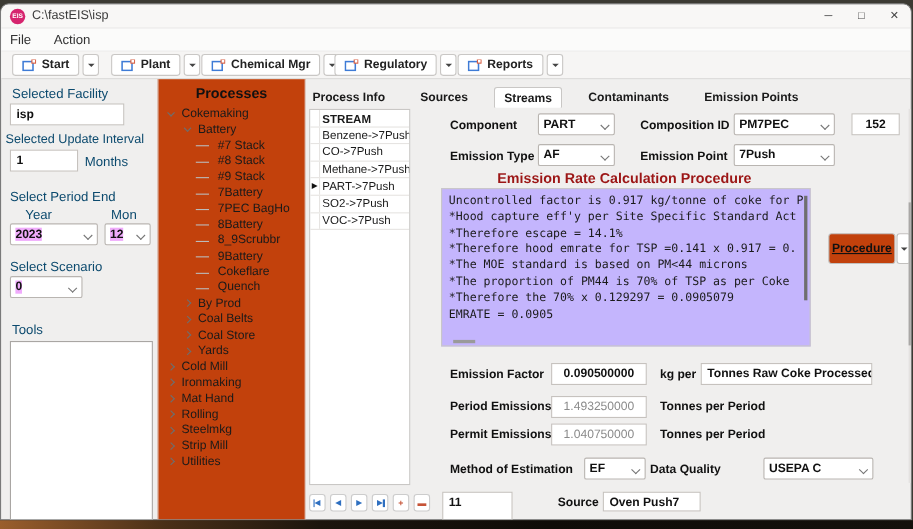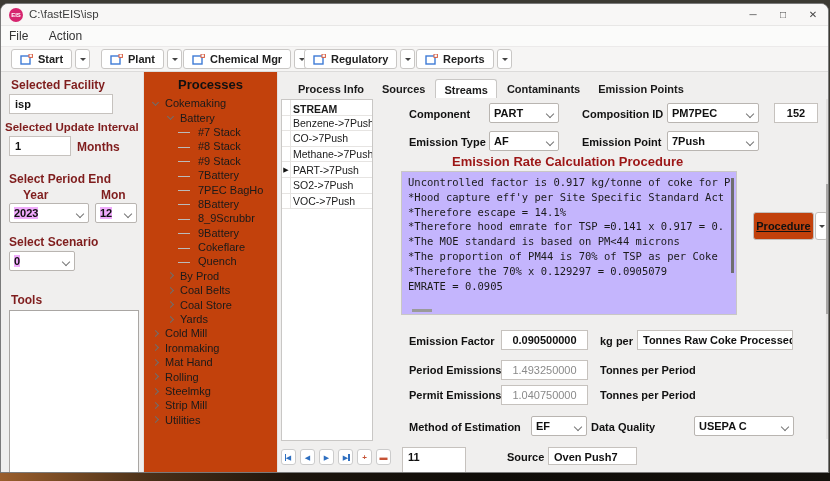--- a/index.html
+++ b/index.html
@@ -30,21 +30,21 @@
   .tb-group { position:absolute; top:2px; height:20px; display:flex; }
   .tb-btn { background:#fff; border:1px solid #c9c7c5; border-radius:3px; height:20px;
     display:flex; align-items:center; padding:0 8px; gap:5px; font-size:11px; font-weight:700; color:#222; }
   .tb-arrow { background:#fff; border:1px solid #c9c7c5; border-radius:3px; width:15px; height:20px;
     margin-left:3px; position:relative; }
   .tb-arrow::after { content:""; position:absolute; left:4px; top:8px; border:3.5px solid transparent;
     border-top-color:#444; }
   .tb-ico { width:13px; height:11px; display:inline-block; }
 
   
-  .lbl-section { position:absolute; font-size:12px; color:#7f1d1d;font-weight:bold; }
+  .lbl-section { position:absolute; font-size:12px; color:#0c4a6e; }
   .inputbox { position:absolute; background:#fff; border:1px solid #c6c2be; font-size:11px;
     font-weight:700; color:#111; padding:2px 5px; line-height:14px; overflow:hidden; white-space:nowrap; }
   .combo { position:absolute; background:#fff; border:1px solid #b9b5b1; border-radius:2px;
     font-size:11px; font-weight:700; color:#111; padding:3px 14px 2px 4px; overflow:hidden; white-space:nowrap; }
   .combo::after { content:""; position:absolute; right:5px; top:7px; width:5px; height:5px;
     border-right:1.2px solid #777; border-bottom:1.2px solid #777; transform:rotate(45deg); }
   .combo .hl { background:#f0abfc; }
   .listbox { position:absolute; background:#fff; border:1px solid #a9a6a3; }
 
   
@@ -56,21 +56,21 @@
   .trow.lvl0{ padding-left:7px; } .trow.lvl1{ padding-left:22px; } .trow.lvl2{ padding-left:40px; }
   .chev { width:10px; height:9px; position:relative; margin-right:4px; flex:0 0 auto; }
   .trow.expanded .chev::before { content:""; position:absolute; left:2px; top:1px; width:4px; height:4px;
     border-right:1.3px solid #6e6e6e; border-bottom:1.3px solid #6e6e6e; transform:rotate(45deg); }
   .trow.collapsed .chev::before { content:""; position:absolute; left:2px; top:2px; width:4px; height:4px;
     border-right:1.3px solid #6e6e6e; border-bottom:1.3px solid #6e6e6e; transform:rotate(-45deg); }
   .trow.leaf .chev::before { content:""; position:absolute; left:-6px; top:5px; width:12px;
     border-top:1px solid #bbb; }
 
   
-  .tabbar { position:absolute; left:289px; top:77px; height:17px; display:flex; gap:2px; }
+  .tabbar { position:absolute; left:275px; top:77px; height:17px; display:flex; gap:16px; }
   .tab { padding:2px 8px 0 8px; font-size:11px; font-weight:700; color:#1a1a1a; white-space:nowrap; }
   .tab.active { background:#fff; border:1px solid #c9c7c5; border-bottom:none; border-radius:3px 3px 0 0;
     margin-top:-2px; padding-top:4px; }
 
   
   .stream-grid { position:absolute; left:280px; top:95px; width:92px; height:342px; background:#fff;
     border:1px solid #c9c7c5; overflow:hidden; }
   .srow { display:flex; align-items:center; height:15.6px; border-bottom:1px solid #e6e4e2;
     font-size:10.5px; color:#1a1a1a; white-space:nowrap; }
   .srow .smarker { width:9px; flex:0 0 auto; border-right:1px solid #e6e4e2; height:100%;

